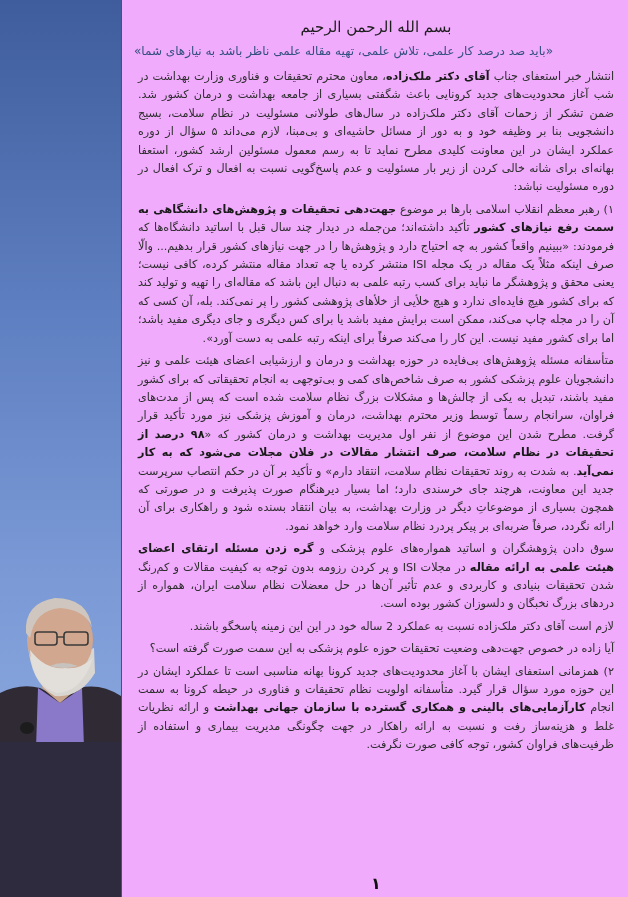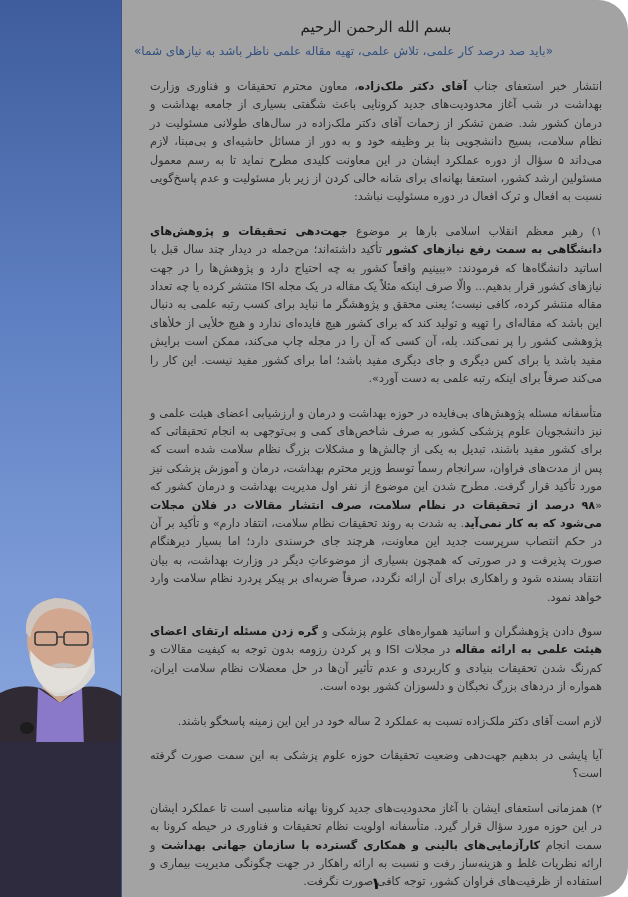--- a/index.html
+++ b/index.html
@@ -7,22 +7,21 @@
       padding: 0;
       width: 628px;
       height: 897px;
       overflow: hidden;
       background: #ffffff;
     }
     .page {
       position: relative;
       width: 628px;
       height: 897px;
-      background: #a3a3a3;
-      border-radius: 30px;
+      background: #f0abfc;
     }
     .sidebar {
       position: absolute;
       left: 0;
       top: 0;
       width: 121px;
       height: 897px;
       background: linear-gradient(to bottom, #3f5d9c 0%, #5e7fc1 35%, #7b9ad6 65%, #86a3db 80%);
       border-right: 1px solid #3c5486;
       overflow: hidden;
@@ -68,21 +67,21 @@
       height: 22px;
       line-height: 22px;
       margin-top: 2px;
       margin-bottom: 6px;
     }
     .para {
       font-size: 11.2px;
       line-height: 18.4px;
       text-align: justify;
       text-align-last: right;
-      margin: 16px;
+      margin: 4px;
       color: #2e2e2e;
     }
     .para b {
       font-weight: bold;
       color: #1a1a1a;
     }
     .page-number {
       position: absolute;
       bottom: 4px;
       left: 0;
@@ -140,21 +139,21 @@
       <p class="para">
         <span>متأسفانه مسئله پژوهش‌های بی‌فایده در حوزه بهداشت و درمان و ارزشیابی اعضای هیئت علمی و نیز دانشجویان علوم پزشکی کشور به صرف شاخص‌های کمی و بی‌توجهی به انجام تحقیقاتی که برای کشور مفید باشند، تبدیل به یکی از چالش‌ها و مشکلات بزرگ نظام سلامت شده است که پس از مدت‌های فراوان، سرانجام رسماً توسط وزیر محترم بهداشت، درمان و آموزش پزشکی نیز مورد تأکید قرار گرفت. مطرح شدن این موضوع از نفر اول مدیریت بهداشت و درمان کشور که «</span><b>۹۸ درصد از تحقیقات در نظام سلامت، صرف انتشار مقالات در فلان مجلات می‌شود که به کار نمی‌آید</b><span>. به شدت به روند تحقیقات نظام سلامت، انتقاد دارم» و تأکید بر آن در حکم انتصاب سرپرست جدید این معاونت، هرچند جای خرسندی دارد؛ اما بسیار دیرهنگام صورت پذیرفت و در صورتی که همچون بسیاری از موضوعاتِ دیگر در وزارت بهداشت، به بیان انتقاد بسنده شود و راهکاری برای آن ارائه نگردد، صرفاً ضربه‌ای بر پیکر پردرد نظام سلامت وارد خواهد نمود.</span>
       </p>
       <p class="para">
         <span>سوق دادن پژوهشگران و اساتید همواره‌های علوم پزشکی و </span><b>گره زدن مسئله ارتقای اعضای هیئت علمی به ارائه مقاله</b><span> در مجلات ISI و پر کردن رزومه بدون توجه به کیفیت مقالات و کم‌رنگ شدن تحقیقات بنیادی و کاربردی و عدم تأثیر آن‌ها در حل معضلات نظام سلامت ایران، همواره از دردهای بزرگ نخبگان و دلسوزان کشور بوده است.</span>
       </p>
       <p class="para">
         <span>لازم است آقای دکتر ملک‌زاده نسبت به عملکرد 2 ساله خود در این این زمینه پاسخگو باشند.</span>
       </p>
       <p class="para">
-        <span>آیا پایشی در بدهیم جهت‌دهی وضعیت تحقیقات حوزه علوم پزشکی به این سمت صورت گرفته است؟</span>
+        <span>آیا زاده در خصوص جهت‌دهی وضعیت تحقیقات حوزه علوم پزشکی به این سمت صورت گرفته است؟</span>
       </p>
       <p class="para">
         <span>۲) همزمانی استعفای ایشان با آغاز محدودیت‌های جدید کرونا بهانه مناسبی است تا عملکرد ایشان در این حوزه مورد سؤال قرار گیرد. متأسفانه اولویت نظام تحقیقات و فناوری در حیطه کرونا به سمت انجام </span><b>کارآزمایی‌های بالینی و همکاری گسترده با سازمان جهانی بهداشت</b><span> و ارائه نظریات غلط و هزینه‌ساز رفت و نسبت به ارائه راهکار در جهت چگونگی مدیریت بیماری و استفاده از ظرفیت‌های فراوان کشور، توجه کافی صورت نگرفت.</span>
       </p>
     </div>
 
     <div class="page-number">۱</div>
   </div>
 </div>
 

